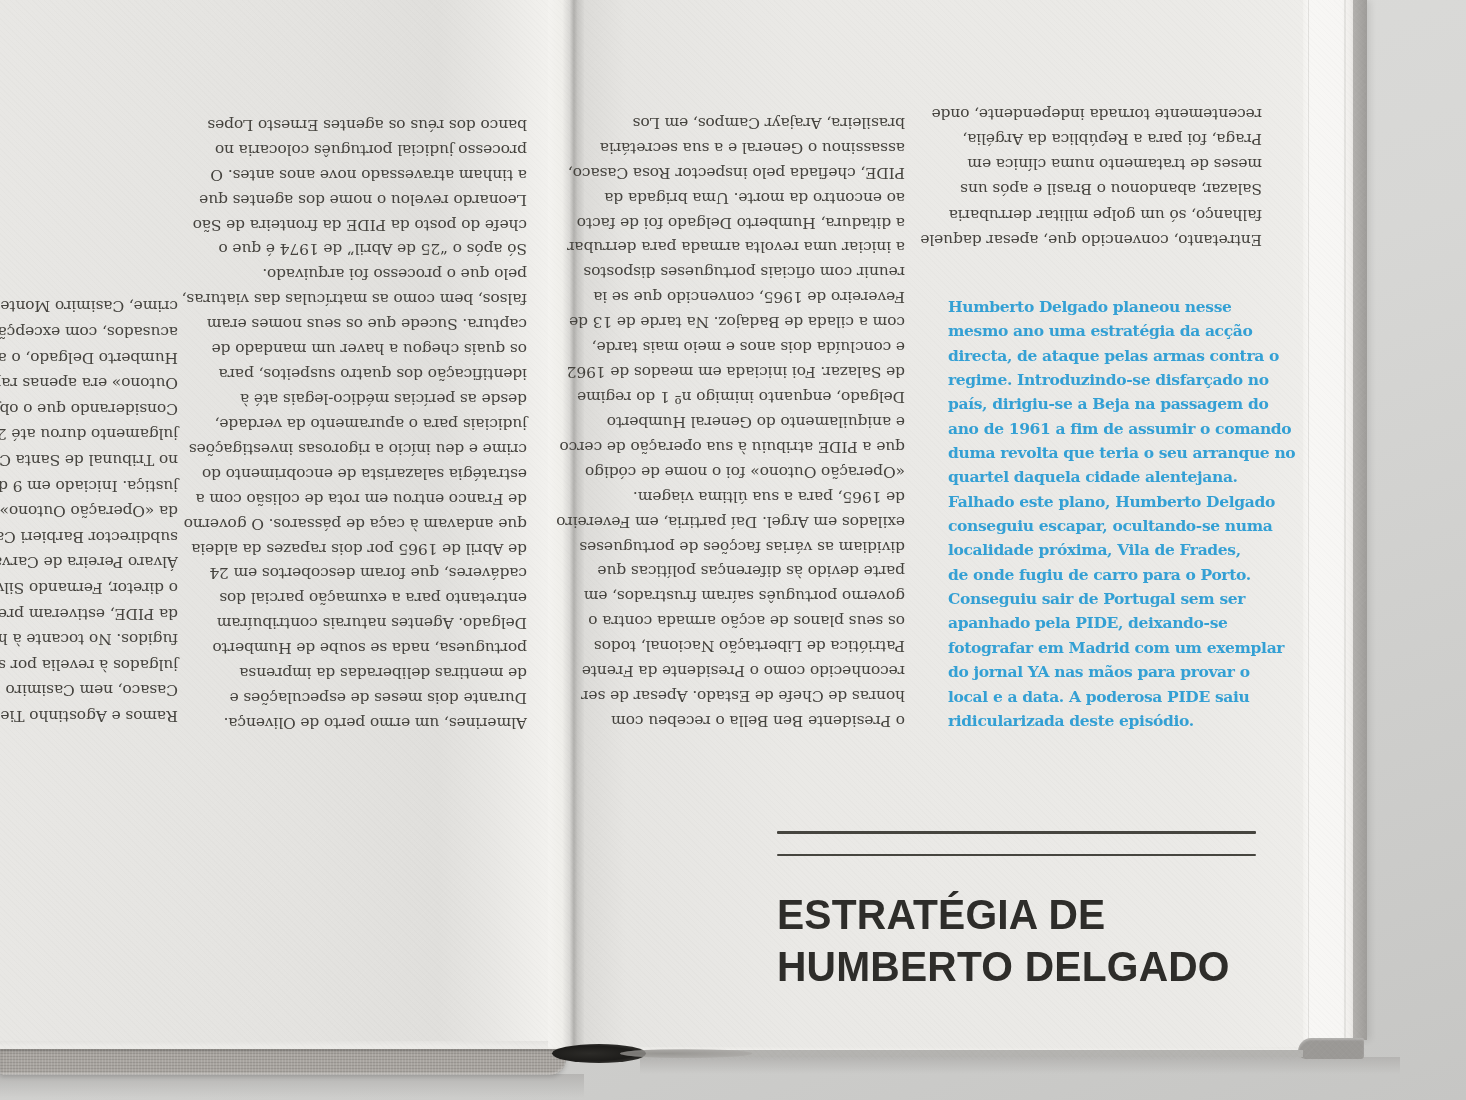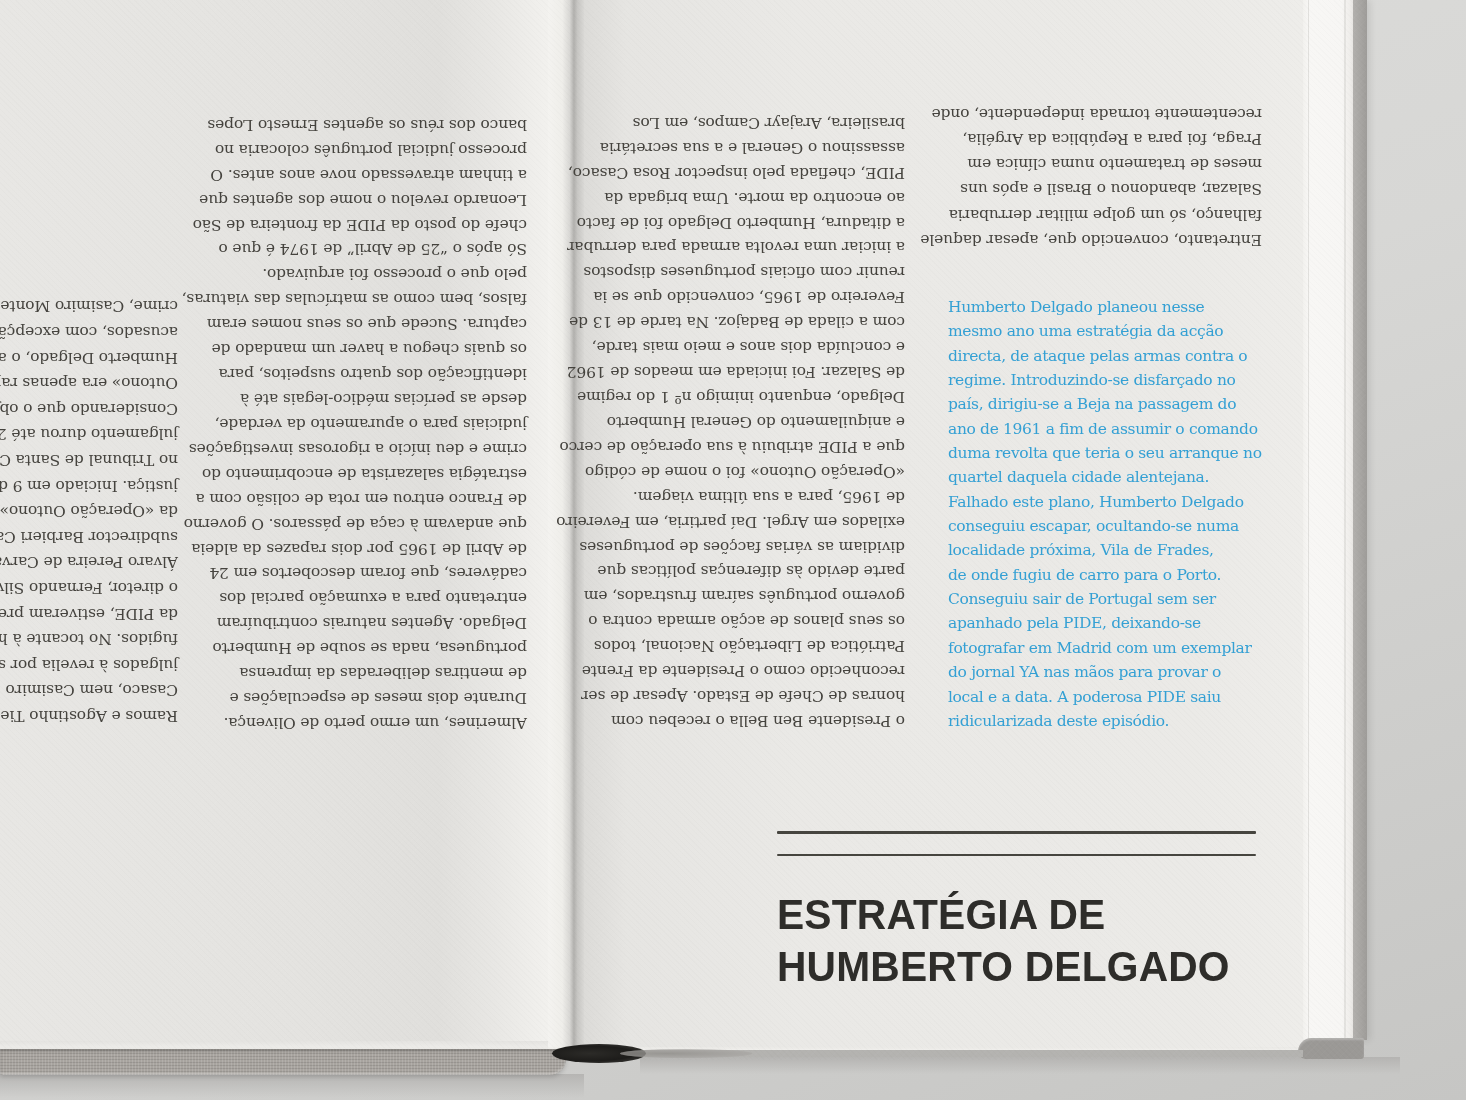--- a/index.html
+++ b/index.html
@@ -49,21 +49,21 @@
                      repeating-linear-gradient(-45deg,rgba(255,255,255,.02) 0 1px,rgba(0,0,0,0) 1px 5px);}
   
   .col{position:absolute;z-index:5;font-size:15.5px;color:#45433e;letter-spacing:-0.15px;
        white-space:pre;margin:0;padding:0;}
   .rot{transform:rotate(180deg);}
   #col-outer{left:-212px;top:292px;width:390px;height:436px;line-height:25.6px;}
   #col-left-main{left:147px;top:112px;width:380px;height:623px;line-height:24.92px;}
   #col-right-first{left:525px;top:110px;width:380px;height:623px;line-height:24.92px;}
   #para-intro{left:882px;top:100px;width:380px;height:152px;line-height:25.3px;}
   #para-blue{left:948px;top:295px;width:345px;height:440px;line-height:24.35px;
-             font-weight:normal;letter-spacing:-0.35px;color:#34a0d4;}
+             font-weight:bold;letter-spacing:-0.35px;color:#34a0d4;}
   .rule{position:absolute;left:777px;width:479px;height:3px;background:#46453f;z-index:5;border-radius:1px;}
   #rule-top{top:831px;}
   #rule-bottom{top:854px;height:2px;}
   .heading{position:absolute;left:777px;top:889px;z-index:5;white-space:pre;
     font-family:"Liberation Sans", sans-serif;font-weight:bold;font-size:42px;line-height:52px;
     color:#2e2d2a;letter-spacing:.2px;transform:scaleX(.97);transform-origin:left top;}
 </style>
 </head>
 <body>
 

